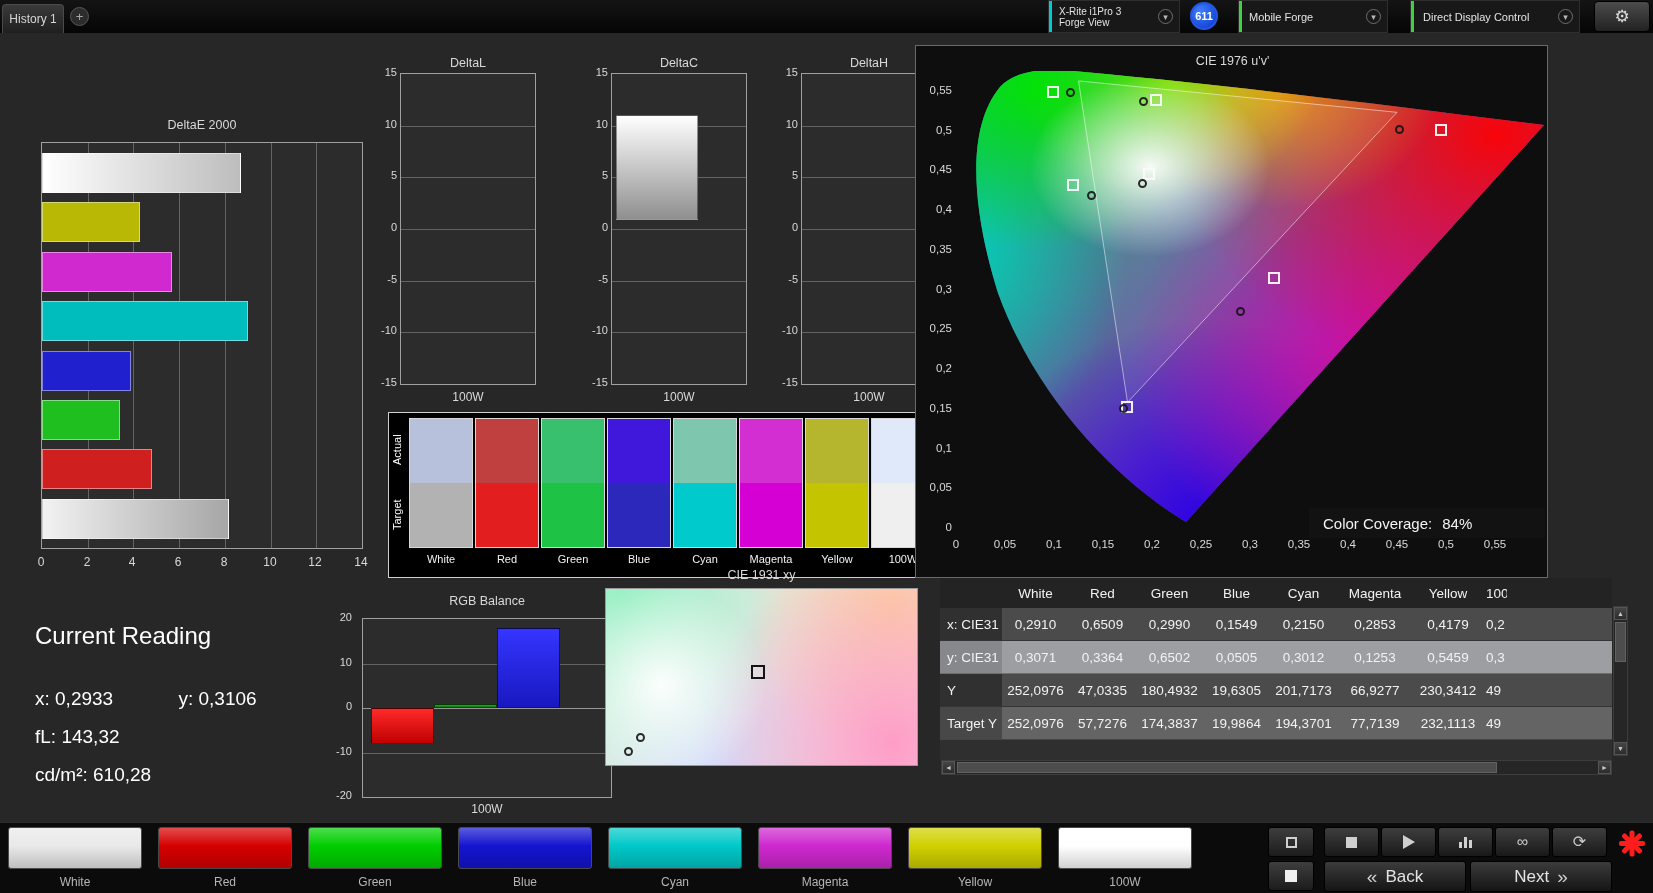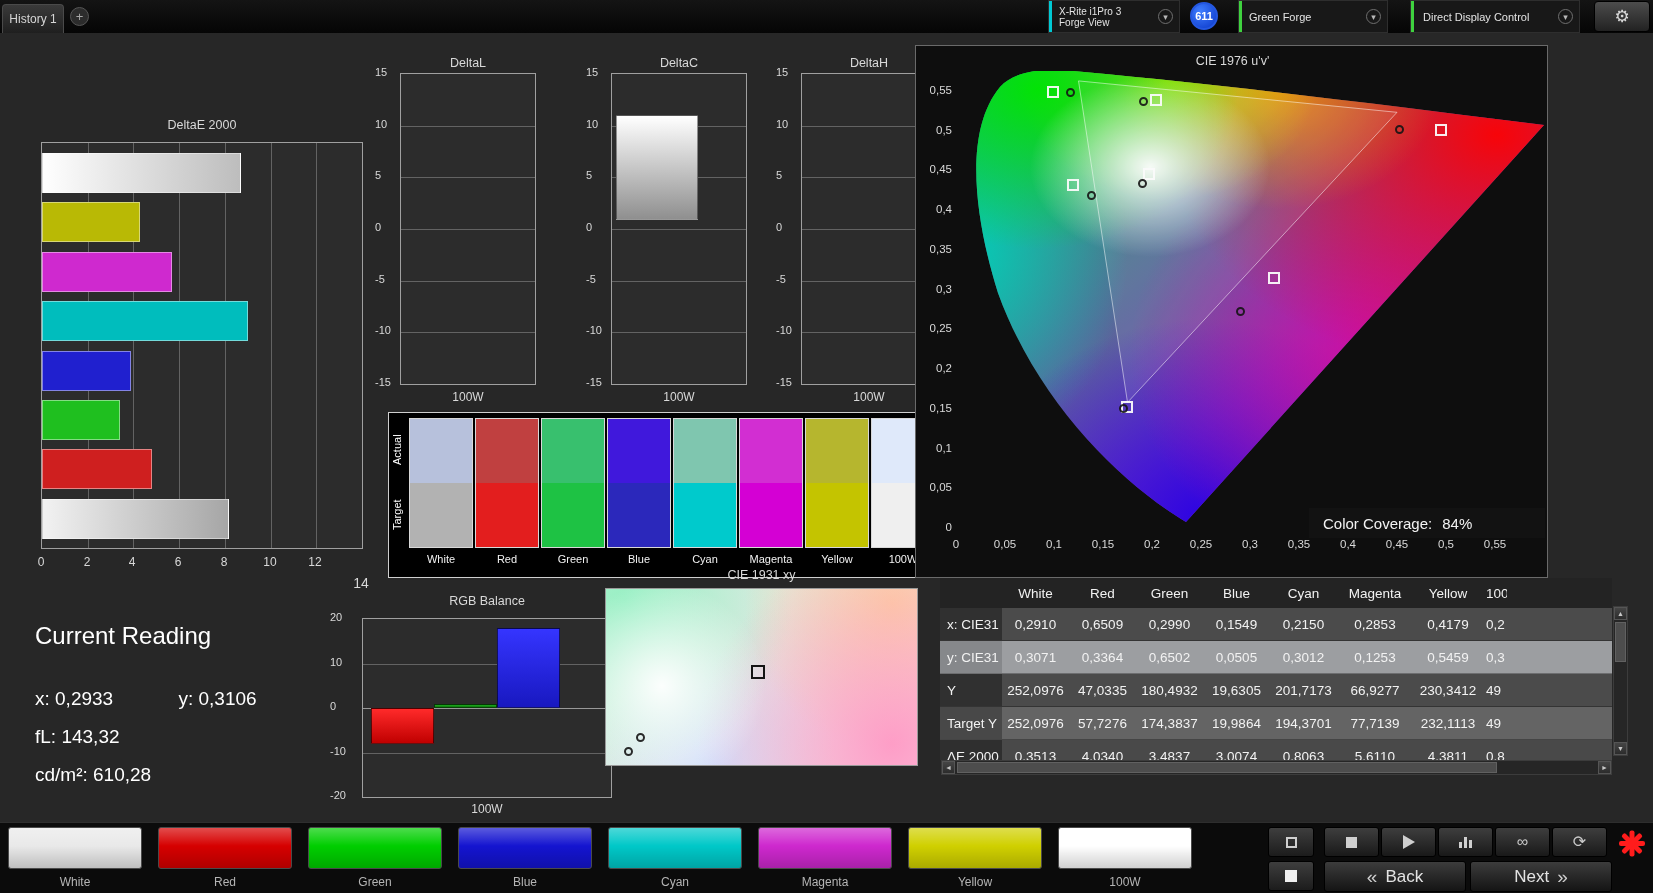--- a/index.html
+++ b/index.html
@@ -20,21 +20,21 @@
   .gearbtn { position:absolute; left:1594px; top:1px; width:56px; height:31px; background:linear-gradient(#4c4c4c,#222); border:1px solid #000; border-radius:4px; color:#d9d9d9; font-size:17px; display:flex; align-items:center; justify-content:center; }
 
   
   .chart-title { position:absolute; text-align:center; color:#d9d9d9; font-size:12.5px; }
   .plotbox { position:absolute; background:#2c2c2c; border:1px solid #a0a0a0; }
   .gridv { position:absolute; top:0; bottom:0; width:1px; background:#636363; }
   .gridh { position:absolute; left:0; right:0; height:1px; background:#636363; }
   .gridh.strong { background:#989898; }
   .tick { position:absolute; color:#d9d9d9; font-size:11px; }
   .xtick { width:28px; text-align:center; }
-  .ytick { width:22px; }
+  .ytick { width:22px; text-align:right; }
   .xtick-w { width:40px; text-align:center; font-size:11.5px; }
   .ytick-w { width:34px; text-align:right; font-size:11.5px; }
   .hbar { position:absolute; left:0; height:40px; border:1px solid rgba(255,255,255,0.45); }
   .vbar { position:absolute; border:1px solid rgba(0,0,0,0.6); }
   .xlabel { position:absolute; text-align:center; color:#d9d9d9; font-size:12px; }
 
   .page-title { position:absolute; left:42px; top:52px; color:#e6e6e6; font-size:31px; font-weight:300; letter-spacing:0.5px; }
 
   
   .deltae-wrap { position:absolute; left:40px; top:118px; width:324px; height:458px; }
@@ -162,21 +162,21 @@
         <span>X-Rite i1Pro 3</span>
         <span>Forge View</span>
       </span>
       <span class="chev">▾</span>
     </div>
 
     <div class="badge">611</div>
 
     <div class="devsel" style="left:1238px;width:150px;">
       <span class="accent" style="background: rgb(63, 210, 63);"></span>
-      <span class="lbl">Green Forge</span>
+      <span class="lbl">Mobile Forge</span>
       <span class="chev">▾</span>
     </div>
 
     <div class="devsel" style="left:1410px;width:170px;padding-left:12px;">
       <span class="accent" style="background: rgb(63, 210, 63);"></span>
       <span class="lbl">Direct Display Control</span>
       <span class="chev">▾</span>
     </div>
 
     <button class="gearbtn">
@@ -204,21 +204,21 @@
         <div class="hbar" style="top: 355.8px; width: 187.429px; background: linear-gradient(to right, rgb(242, 242, 242), rgb(166, 166, 166));"></div>
       </div>
     <div class="deltae-xticks">
         <div class="tick xtick" style="left: -14px; font-size: 12px;">0</div>
         <div class="tick xtick" style="left: 32px; font-size: 12px;">2</div>
         <div class="tick xtick" style="left: 77px; font-size: 12px;">4</div>
         <div class="tick xtick" style="left: 123px; font-size: 12px;">6</div>
         <div class="tick xtick" style="left: 169px; font-size: 12px;">8</div>
         <div class="tick xtick" style="left: 215px; font-size: 12px;">10</div>
         <div class="tick xtick" style="left: 260px; font-size: 12px;">12</div>
-        <div class="tick xtick" style="left: 306px; font-size: 14px; margin-top: 20px;">14</div>
+        <div class="tick xtick" style="left: 306px; font-size: 12px;">14</div>
       </div>
   </section>
 
   <section class="dwrap" style="left:375px;">
     <div class="chart-title">DeltaL</div>
     <div class="yticks">
         <div class="tick ytick" style="top: 10px; left: 0px;">15</div>
         <div class="tick ytick" style="top: 62px; left: 0px;">10</div>
         <div class="tick ytick" style="top: 113px; left: 0px;">5</div>
         <div class="tick ytick" style="top: 165px; left: 0px;">0</div>
@@ -469,31 +469,20 @@
           <div class="tcell tlabel" style="width: 62px; background: rgb(72, 72, 72);">Target Y</div>
           <div class="tcell" style="width: 67px;">252,0976</div>
           <div class="tcell" style="width: 67px;">57,7276</div>
           <div class="tcell" style="width: 67px;">174,3837</div>
           <div class="tcell" style="width: 67px;">19,9864</div>
           <div class="tcell" style="width: 67px;">194,3701</div>
           <div class="tcell" style="width: 76px;">77,7139</div>
           <div class="tcell" style="width: 70px;">232,1113</div>
           <div class="tcell tclip" style="width: 24px;">49</div>
         </div>
-        <div class="trow" style="background: rgb(73, 73, 73);">
-          <div class="tcell tlabel" style="width: 62px; background: rgb(47, 47, 47);">ΔE 2000</div>
-          <div class="tcell" style="width: 67px;">0,3513</div>
-          <div class="tcell" style="width: 67px;">4,0340</div>
-          <div class="tcell" style="width: 67px;">3,4837</div>
-          <div class="tcell" style="width: 67px;">3,0074</div>
-          <div class="tcell" style="width: 67px;">0,8063</div>
-          <div class="tcell" style="width: 76px;">5,6110</div>
-          <div class="tcell" style="width: 70px;">4,3811</div>
-          <div class="tcell tclip" style="width: 24px;">0,8</div>
-        </div>
       </div>
   </section>
   <div class="scroll vscroll">
     <div class="sbtn" style="left:0;top:0;width:13px;height:13px;">▲</div>
     <div class="vthumb"></div>
     <div class="sbtn" style="left:0;bottom:0;width:13px;height:13px;">▼</div>
   </div>
   <div class="scroll hscroll">
     <div class="sbtn" style="left:0;top:0;width:13px;height:13px;">◄</div>
     <div class="hthumb"></div>

